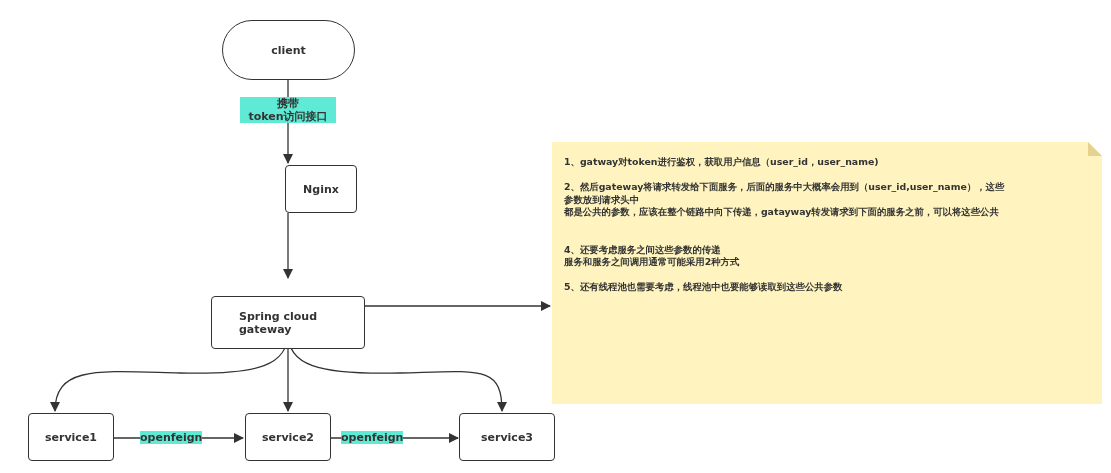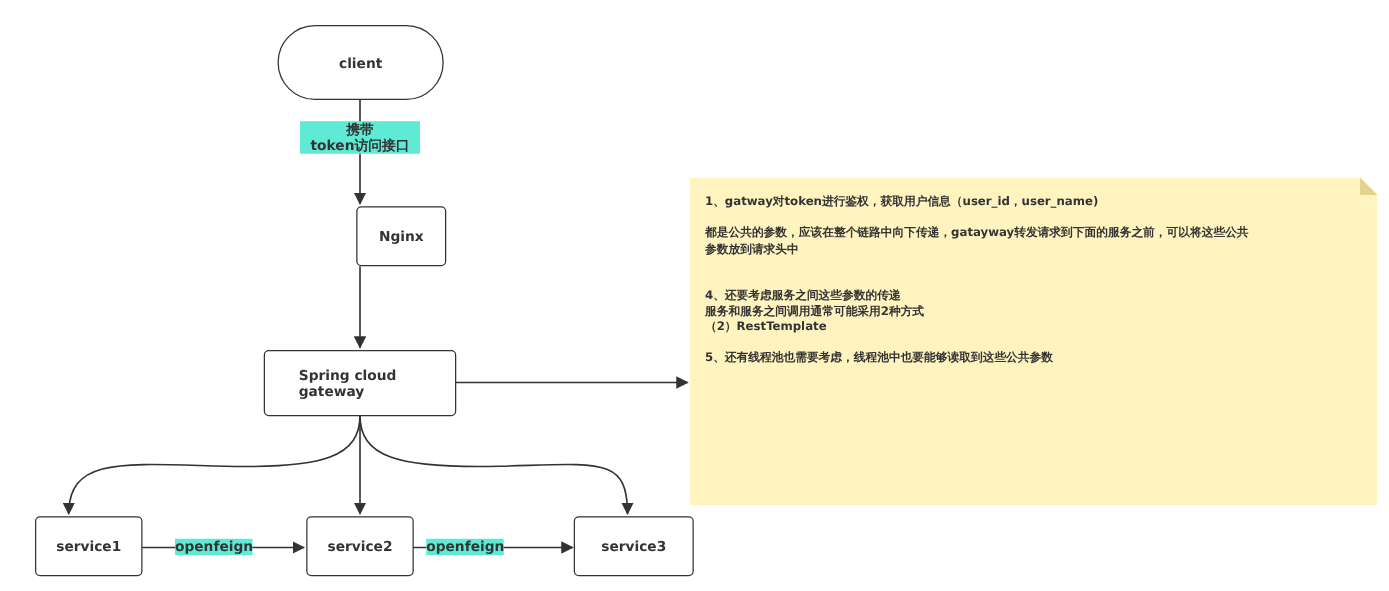--- a/index.html
+++ b/index.html
@@ -50,36 +50,36 @@
 
 <div class="node pill" style="left:222px;top:20px;width:133px;height:60px;">client</div>
 
 <div class="edge-label" style="left:240px;top:97px;width:96px;">
   <div>携带</div>
   <div>token访问接口</div>
 </div>
 
 <div class="node" style="left:245px;top:165px;width:72px;height:48px;margin-left:40px;">Nginx</div>
 
-<div class="node" style="left:211px;top:280px;width:154px;height:53px;padding-left:27px;">Spring cloud gateway</div>
+<div class="node" style="left:211px;top:296px;width:154px;height:53px;padding-left:27px;">Spring cloud gateway</div>
 
 <div class="node" style="left:12px;top:413px;width:86px;height:48px;margin-left:16px;">service1</div>
 <div class="node" style="left:245px;top:413px;width:86px;height:48px;text-align:center;">service2</div>
 <div class="node" style="left:459px;top:413px;width:96px;height:48px;">service3</div>
 
 <div class="edge-label" style="left:140px;top:431px;">openfeign</div>
 <div class="edge-label" style="left:341px;top:431px;">openfeign</div>
 
 <div class="note">
   <div style="height:4px"></div>
   <p>1、gatway对token进行鉴权，获取用户信息（user_id，user_name)</p>
   <div class="gap"></div>
+  <p>2、然后gateway将请求转发给下面服务，后面的服务中大概率会用到（user_id,user_name），这些</p>
+  <p>参数放到请求头中</p>
   <p>都是公共的参数，应该在整个链路中向下传递，gatayway转发请求到下面的服务之前，可以将这些公共</p>
-  <p>参数放到请求头中</p>
   <div class="gap"></div>
   <div class="gap"></div>
   <p>4、还要考虑服务之间这些参数的传递</p>
   <p>服务和服务之间调用通常可能采用2种方式</p>
-  <p>（2）RestTemplate</p>
   <div class="gap"></div>
   <p>5、还有线程池也需要考虑，线程池中也要能够读取到这些公共参数</p>
 </div>
 <div class="note-fold"></div>
 
 </body></html>

